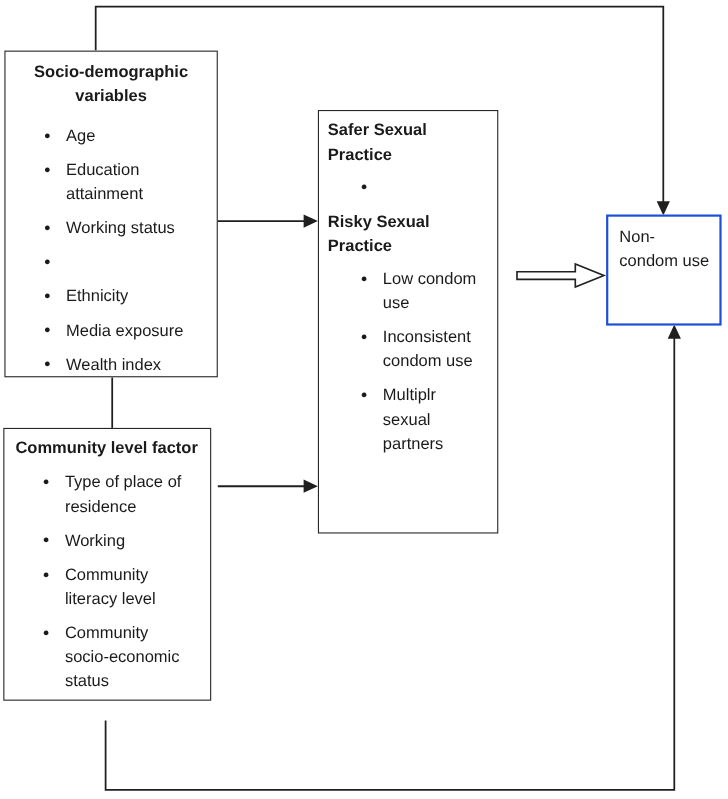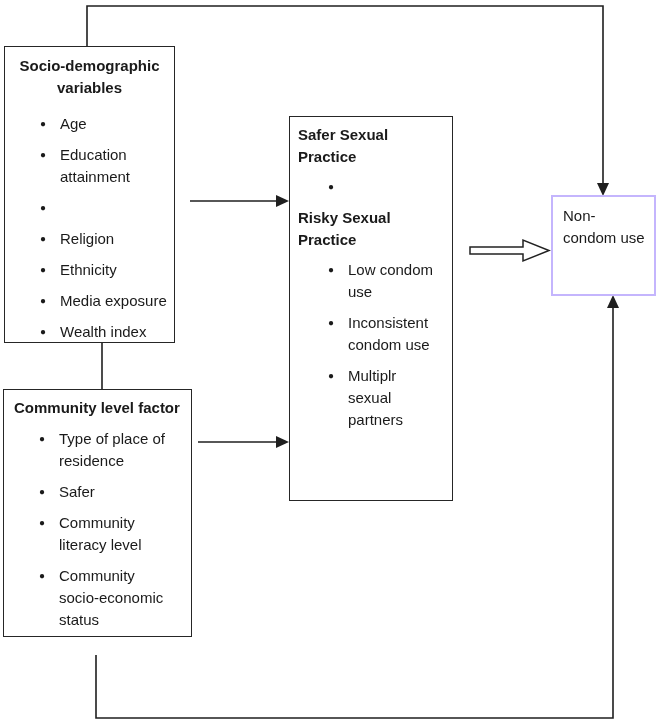--- a/index.html
+++ b/index.html
@@ -20,25 +20,25 @@
   }
   .box {
     position: absolute;
     background: #ffffff;
     border: 1.5px solid #262626;
     box-sizing: border-box;
     font-size: 15px;
     line-height: 22px;
   }
   .box-title { font-weight: bold; }
-  .socio-box    { left: 4px;   top: 46px;  width: 171px; height: 297px; }
-  .practice-box { left: 289px; top: 116px; width: 164px; height: 385px; padding: 7px 8px 0 8px; }
+  .socio-box    { left: 4px;   top: 46px;  width: 194px; height: 297px; }
+  .practice-box { left: 289px; top: 100px; width: 164px; height: 385px; padding: 7px 8px 0 8px; }
   .community-box{ left: 3px;   top: 389px; width: 189px; height: 248px; padding: 7px 10px 0 10px; }
   .outcome-box  { left: 551px; top: 195px; width: 105px; height: 101px;
-                  border: 2px solid #c4b5fd; padding: 8px 6px 0 10px; }
+                  border: 2px solid #1d4ed8; padding: 8px 6px 0 10px; }
   .socio-box .box-title { text-align: center; padding: 8px 6px 0 6px; }
   .bullet-list { list-style: none; margin: 0; padding: 0; }
   .socio-box .bullet-list    { margin-top: 14px; margin-left: 33px; }
   .practice-box .bullet-list { margin-top: 8px;  margin-left: 28px; margin-bottom: 9px; }
   .community-box .bullet-list{ margin-top: 9px;  margin-left: 23px; }
   .bullet-item { display: flex; margin-bottom: 9px; }
   .bullet-dot {
     width: 10px; flex: 0 0 10px;
     font-size: 10px; line-height: 22px;
     text-align: center;
@@ -88,24 +88,24 @@
       <li class="bullet-item">
         <span class="bullet-dot">●</span>
         <span class="bullet-text">Age</span>
       </li>
       <li class="bullet-item">
         <span class="bullet-dot">●</span>
         <span class="bullet-text">Education attainment</span>
       </li>
       <li class="bullet-item">
         <span class="bullet-dot">●</span>
+        <span class="bullet-text">Working status</span>
       </li>
       <li class="bullet-item">
         <span class="bullet-dot">●</span>
-        <span class="bullet-text">Religion</span>
       </li>
       <li class="bullet-item">
         <span class="bullet-dot">●</span>
         <span class="bullet-text">Ethnicity</span>
       </li>
       <li class="bullet-item">
         <span class="bullet-dot">●</span>
         <span class="bullet-text">Media exposure</span>
       </li>
       <li class="bullet-item">
@@ -141,21 +141,21 @@
 
   <div class="box community-box">
     <div class="box-title">Community level factor</div>
     <ul class="bullet-list">
       <li class="bullet-item">
         <span class="bullet-dot">●</span>
         <span class="bullet-text">Type of place of residence</span>
       </li>
       <li class="bullet-item">
         <span class="bullet-dot">●</span>
-        <span class="bullet-text">Safer</span>
+        <span class="bullet-text">Working</span>
       </li>
       <li class="bullet-item">
         <span class="bullet-dot">●</span>
         <span class="bullet-text">Community literacy level</span>
       </li>
       <li class="bullet-item">
         <span class="bullet-dot">●</span>
         <span class="bullet-text">Community socio-economic status</span>
       </li>
     </ul>

